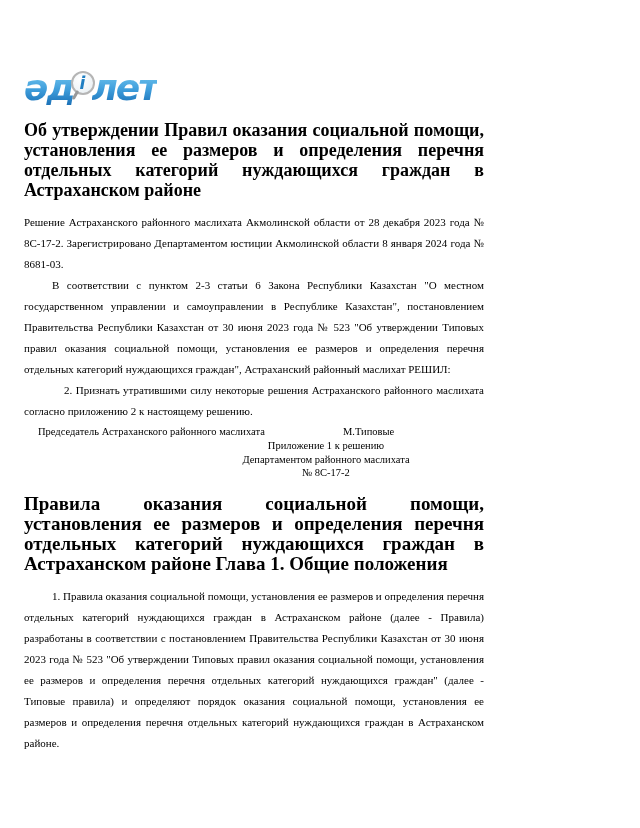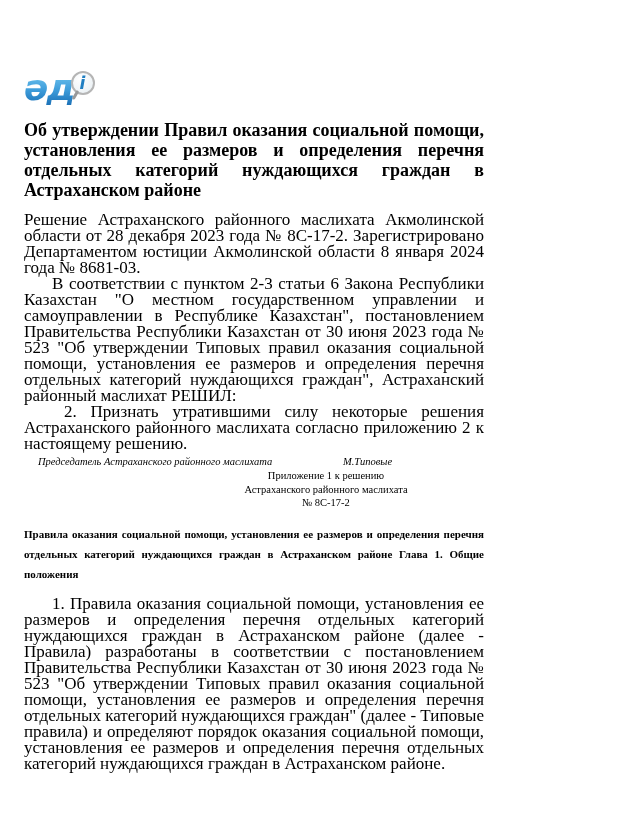--- a/index.html
+++ b/index.html
@@ -73,83 +73,83 @@
 
   
   .doc-title {
     font-size: 18px;
     font-weight: bold;
     line-height: 20px;
     text-align: justify;
     margin: 0 0 12px 0;
   }
   .par {
-    font-size: 17px;
-    line-height: 16px;
+    font-size: 11px;
+    line-height: 21px;
     text-align: justify;
     margin: 0;
   }
   .indent { text-indent: 28px; }
   .indent-lg { text-indent: 40px; }
 
   .signature-row {
     display: flex;
     align-items: baseline;
-    font-style: italic;
     font-size: 10.5px;
     line-height: 13px;
     margin-top: 3px;
   }
   .signature-row .sig-pos { margin-left: 14px; width: 305px; }
 
   .appendix {
     width: 280px;
     margin: 1px 18px 0 auto;
     text-align: center;
     font-size: 10.5px;
     line-height: 13.5px;
   }
   .appendix div { margin: 0; }
 
   .section-heading {
-    font-size: 11px;
+    font-size: 19px;
     font-weight: bold;
     line-height: 20px;
     text-align: justify;
     margin: 14px 0 12px 0;
   }
 </style>
 </head>
 <body>
 
 <div class="page">
 
   <div class="logo">
     <span class="logo-part">әд</span>
     <span class="lens">
       <span class="lens-i">і</span>
     </span>
+    <span class="logo-part">лет</span>
   </div>
 
   <h1 class="doc-title">Об утверждении Правил оказания социальной помощи, установления ее размеров и определения перечня отдельных категорий нуждающихся граждан в Астраханском районе</h1>
 
   <p class="par">Решение Астраханского районного маслихата Акмолинской области от 28 декабря 2023 года № 8С-17-2. Зарегистрировано Департаментом юстиции Акмолинской области 8 января 2024 года № 8681-03.</p>
 
   <p class="par indent">В соответствии с пунктом 2-3 статьи 6 Закона Республики Казахстан "О местном государственном управлении и самоуправлении в Республике Казахстан", постановлением Правительства Республики Казахстан от 30 июня 2023 года № 523 "Об утверждении Типовых правил оказания социальной помощи, установления ее размеров и определения перечня отдельных категорий нуждающихся граждан", Астраханский районный маслихат РЕШИЛ:</p>
 
   <p class="par indent-lg">2. Признать утратившими силу некоторые решения Астраханского районного маслихата согласно приложению 2 к настоящему решению.</p>
 
   <div class="signature-row">
     <span class="sig-pos">Председатель Астраханского районного маслихата</span>
     <span class="sig-name">М.Типовые</span>
   </div>
 
   <div class="appendix">
     <div>Приложение 1 к решению</div>
-    <div>Астраханского районного маслихата</div>
+    <div>Департаментом районного маслихата</div>
     <div>№ 8С-17-2</div>
   </div>
 
   <h2 class="section-heading">Правила оказания социальной помощи, установления ее размеров и определения перечня отдельных категорий нуждающихся граждан в Астраханском районе Глава 1. Общие положения</h2>
 
   <p class="par indent">1. Правила оказания социальной помощи, установления ее размеров и определения перечня отдельных категорий нуждающихся граждан в Астраханском районе (далее - Правила) разработаны в соответствии с постановлением Правительства Республики Казахстан от 30 июня 2023 года № 523 "Об утверждении Типовых правил оказания социальной помощи, установления ее размеров и определения перечня отдельных категорий нуждающихся граждан" (далее - Типовые правила) и определяют порядок оказания социальной помощи, установления ее размеров и определения перечня отдельных категорий нуждающихся граждан в Астраханском районе.</p>
 
 </div>
 
 </body></html>

